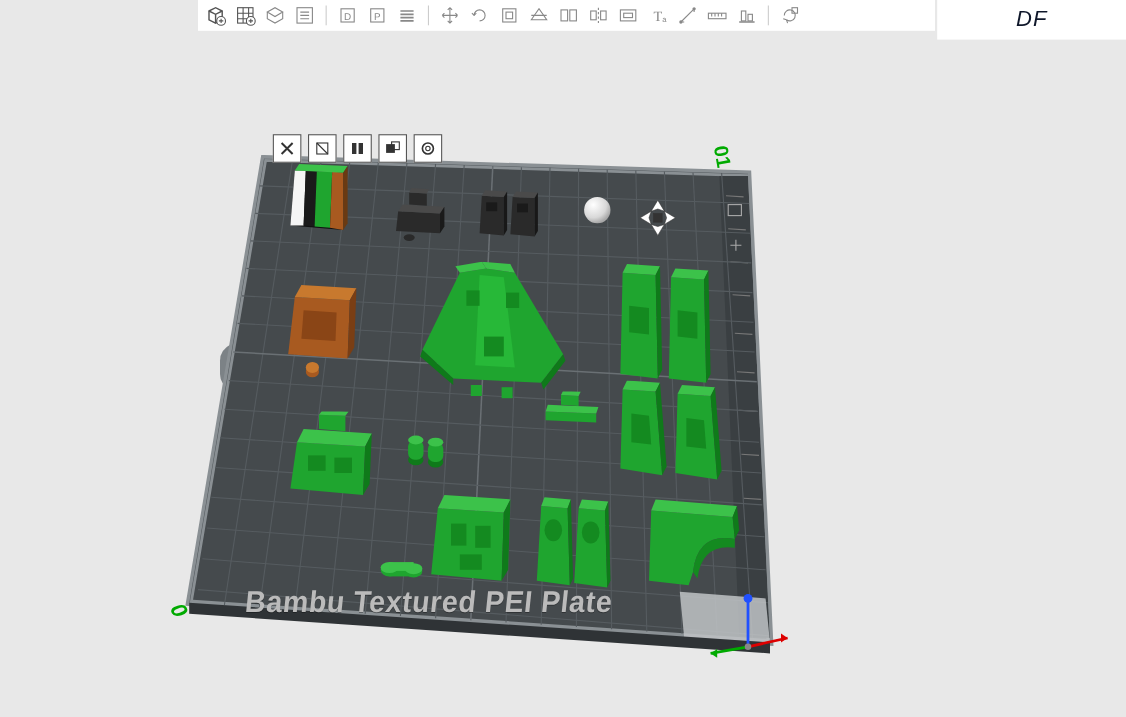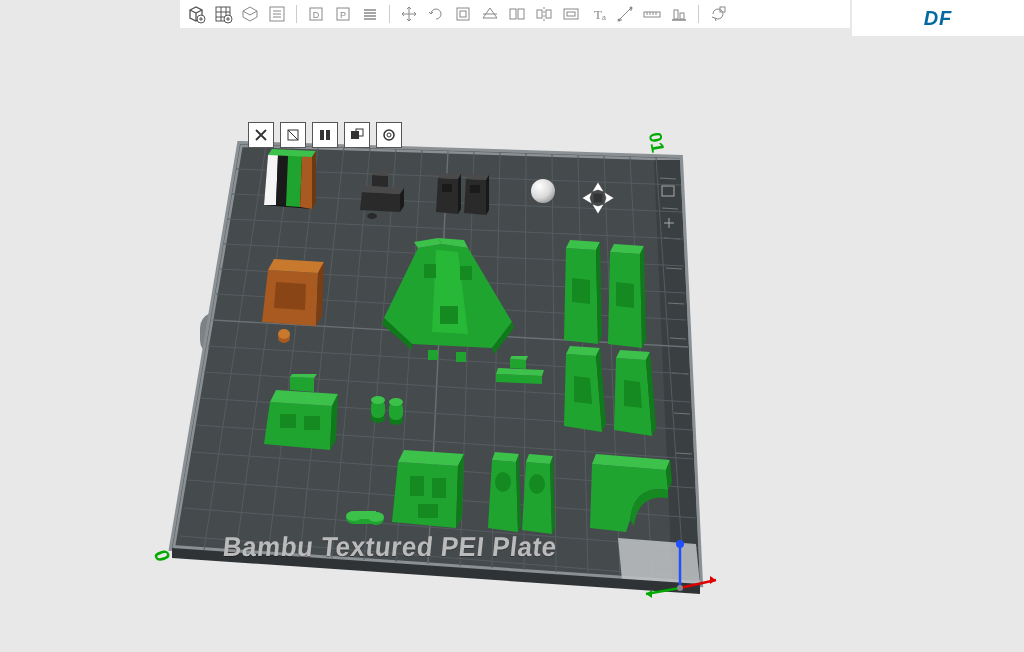--- a/index.html
+++ b/index.html
@@ -48,24 +48,24 @@
   .badge {
     position: absolute;
     top: 0;
     right: 0;
     width: 172px;
     height: 36px;
     background: #fff;
     display: flex;
     align-items: center;
     justify-content: center;
-    font-weight: 700;
+    font-weight: 400;
     font-style: italic;
     font-size: 20px;
-    color: #0369a1;
+    color: #0f172a;
     letter-spacing: 1px;
   }
 
   
   .scene {
     position: absolute;
     left: 0; right: 0; top: 28px; bottom: 0;
   }
 
   

